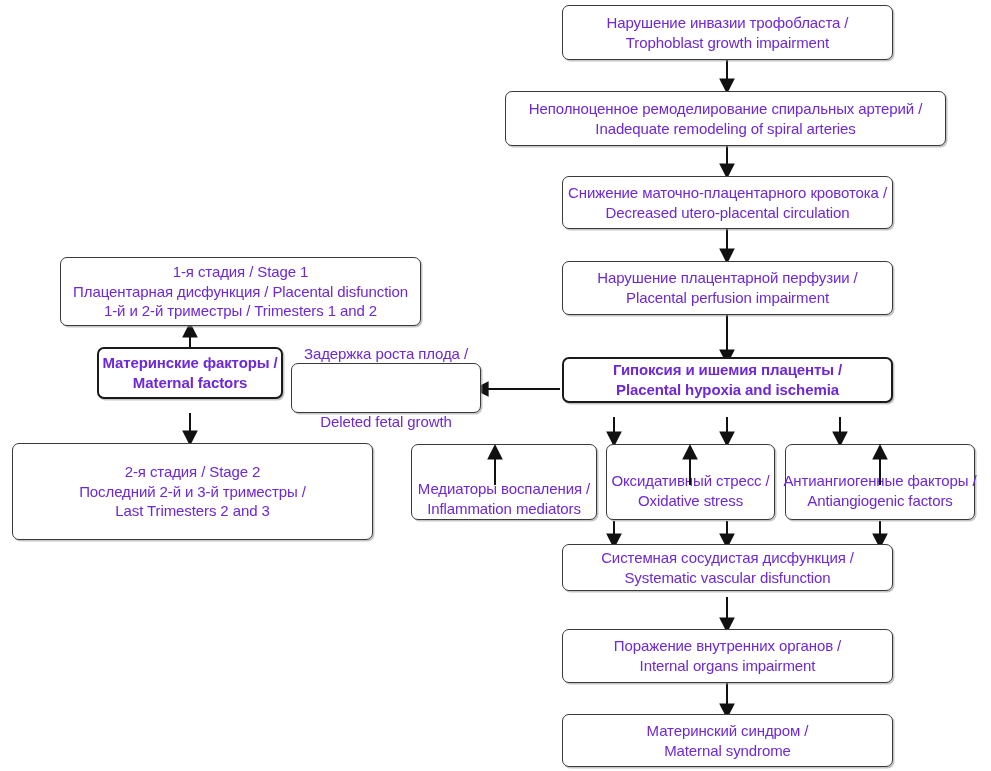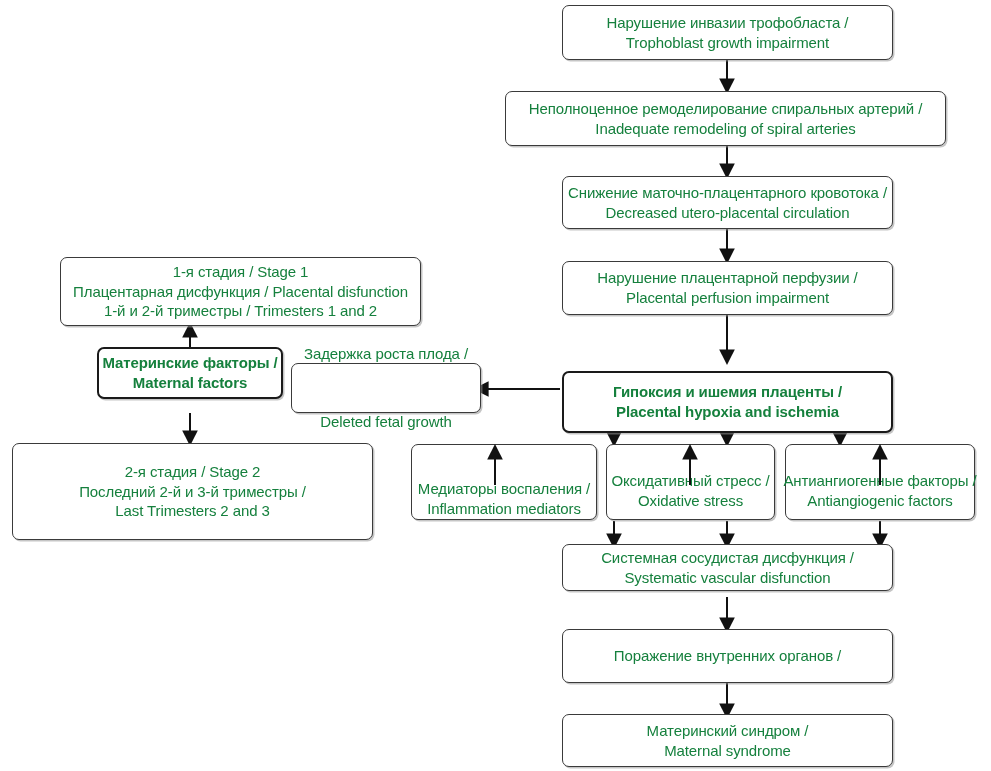--- a/index.html
+++ b/index.html
@@ -19,21 +19,21 @@
     position: absolute;
     box-sizing: border-box;
     border: 1.4px solid #3a3a3a;
     border-radius: 7px;
     background: #ffffff;
     display: flex;
     flex-direction: column;
     align-items: center;
     justify-content: center;
     text-align: center;
-    color: #15803d;
+    color: #6d28d9;
     font-size: 15px;
     line-height: 1.32;
     letter-spacing: -0.1px;
     z-index: 3;
     box-shadow: 1.5px 1.5px 0 0 rgba(150,150,150,0.55);
   }
   .node.bold {
     border-width: 2.2px;
     border-color: #1a1a1a;
     font-weight: bold;
@@ -120,21 +120,21 @@
   <div class="node" style="left:562px; top:176px; width:331px; height:53px;">
     <span class="ln">Снижение маточно-плацентарного кровотока /</span>
     <span class="ln">Decreased utero-placental circulation</span>
   </div>
 
   <div class="node" style="left:562px; top:261px; width:331px; height:54px;">
     <span class="ln">Нарушение плацентарной перфузии /</span>
     <span class="ln">Placental perfusion impairment</span>
   </div>
 
-  <div class="node bold" style="left:562px; top:371px; width:331px; height:62px;">
+  <div class="node bold" style="left:562px; top:357px; width:331px; height:46px;">
     <span class="ln">Гипоксия и ишемия плаценты /</span>
     <span class="ln">Placental hypoxia and ischemia</span>
   </div>
 
   <div class="node" style="left:12px; top:257px; width:361px; height:69px;margin-left:48px;">
     <span class="ln">1-я стадия / Stage 1</span>
     <span class="ln">Плацентарная дисфункция / Placental disfunction</span>
     <span class="ln">1-й и 2-й триместры / Trimesters 1 and 2</span>
   </div>
 
@@ -169,20 +169,21 @@
     <span class="ln">Antiangiogenic factors</span>
   </div>
 
   <div class="node" style="left:562px; top:544px; width:331px; height:47px;">
     <span class="ln">Системная сосудистая дисфункция /</span>
     <span class="ln">Systematic vascular disfunction</span>
   </div>
 
   <div class="node" style="left:562px; top:629px; width:331px; height:54px;">
     <span class="ln">Поражение внутренних органов /</span>
+    <span class="ln">Internal organs impairment</span>
   </div>
 
   <div class="node" style="left:562px; top:714px; width:331px; height:53px;">
     <span class="ln">Материнский синдром /</span>
     <span class="ln">Maternal syndrome</span>
   </div>
 
 </div>
 
 </body></html>

